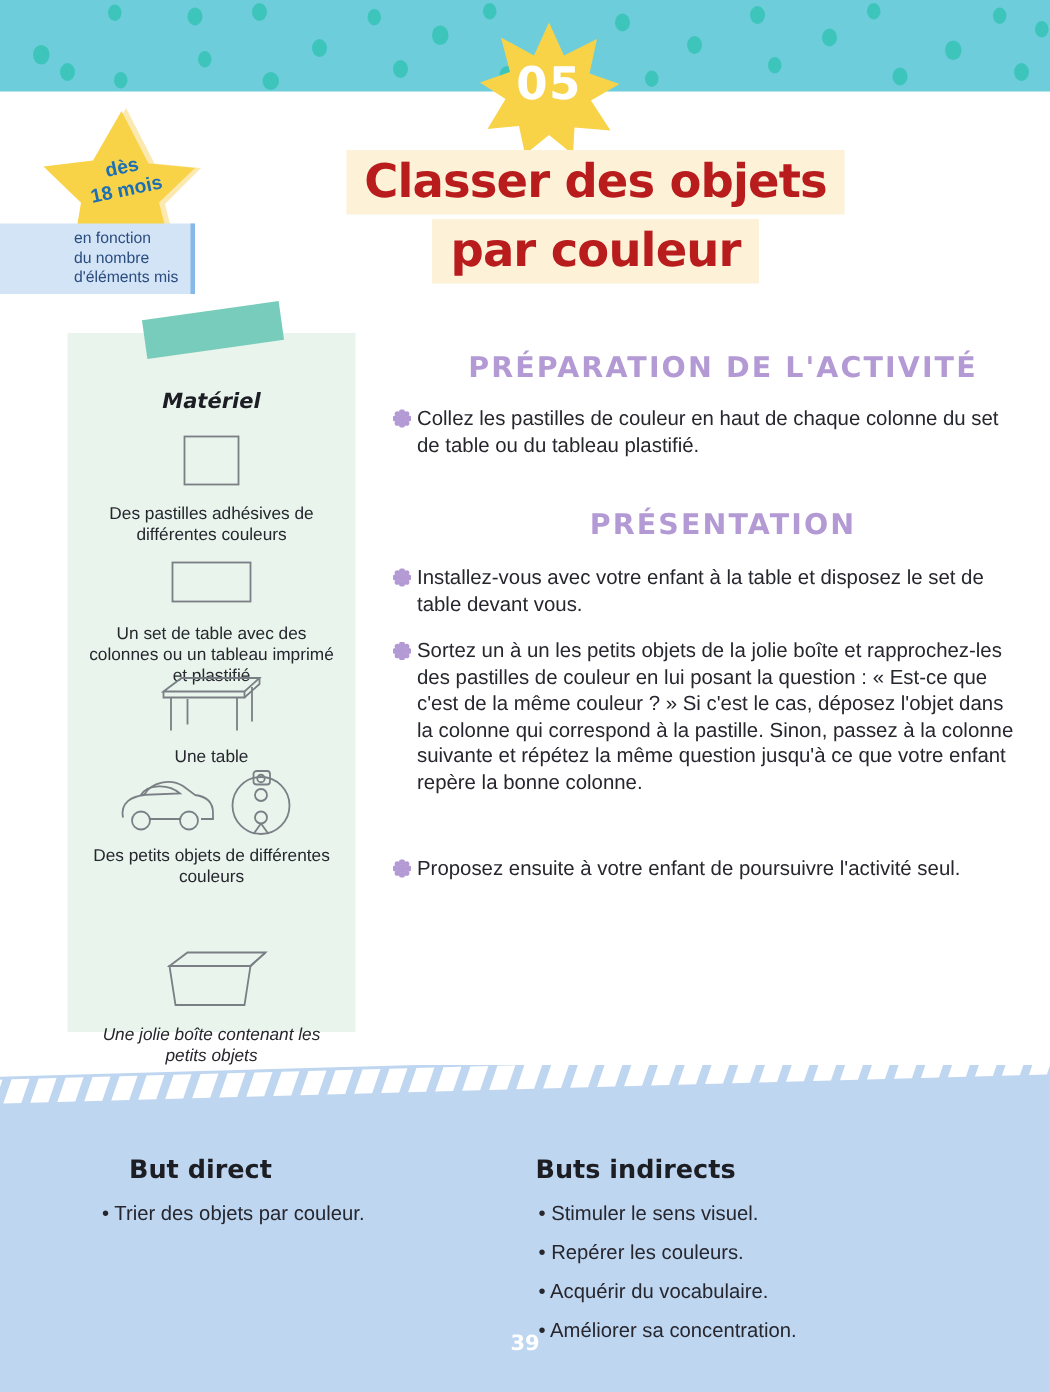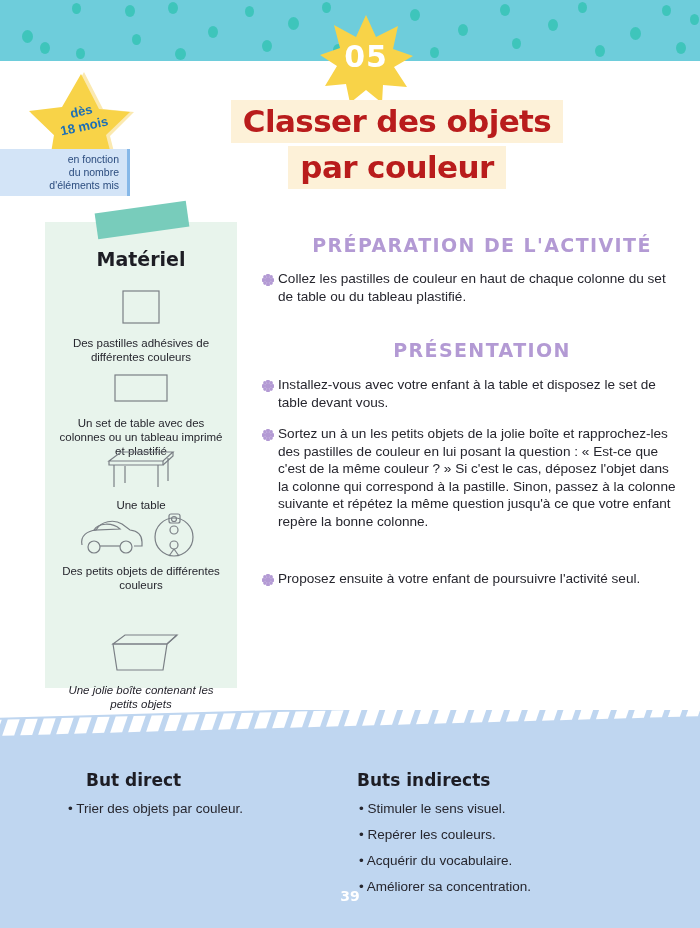--- a/index.html
+++ b/index.html
@@ -45,21 +45,21 @@
   }
 
   
   .blue-tab {
     position: absolute; left: 0; top: 149px; width: 130px; height: 47px;
     background: #d3e4f7; border-right: 3px solid #86b8e8;
     display: flex; align-items: center; justify-content: flex-end;
     padding-right: 8px;
   }
   .blue-tab .tab-txt {
-    color: #2b4c7e; font-size: 10.5px; line-height: 13px; text-align: right; margin-left: 14px;
+    color: #2b4c7e; font-size: 10.5px; line-height: 13px;  margin-left: 14px;
   }
 
   
   .title-wrap {
     position: absolute; left: 222px; top: 100px; width: 350px;
     text-align: center;
   }
   .title-line {
     display: inline-block;
     background: #fdf1d8;
@@ -74,24 +74,25 @@
   
   .mat-card {
     position: absolute; left: 45px; top: 222px; width: 192px; height: 466px;
     background: #e8f4ec;
   }
   .tape {
     position: absolute; left: 96px; top: 207px; width: 92px; height: 26px;
     background: #78ccbb; transform: rotate(-8deg);
   }
   .mat-title {
-    position: absolute; left: 45px; top: 248px; width: 192px;
+    position: absolute; left: 45px; top: 260px; width: 192px;
     text-align: center; color: #1d1d24;
-    font-size: 19px; font-weight: bold;
-    font-family: "DejaVu Sans", sans-serif;
+    font-size: 14px; font-weight: bold;
+    font-family: "DejaVu Sans", sans-serif;
+    font-style: italic;
   }
   .mat-item { position: absolute; left: 45px; width: 192px; text-align: center; }
   .mat-item .ill { display: flex; align-items: center; justify-content: center; height: 54px; }
   .mat-item .cap {
     color: #26262e; font-size: 11.5px; line-height: 14px; padding: 0 10px;
     margin-top: 2px;
   }
 
   
   .sec-head {

